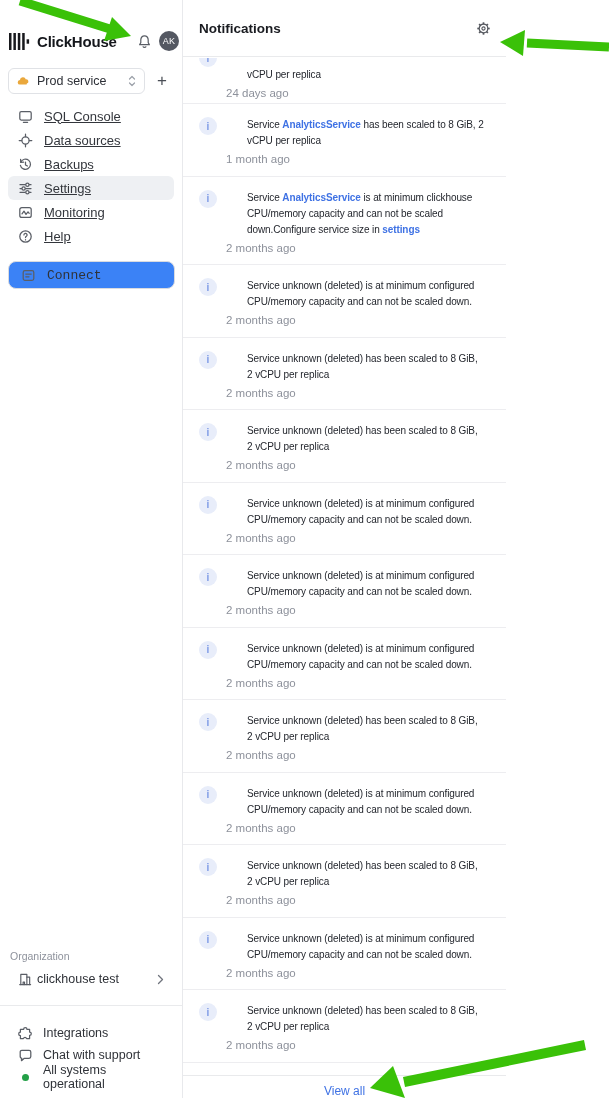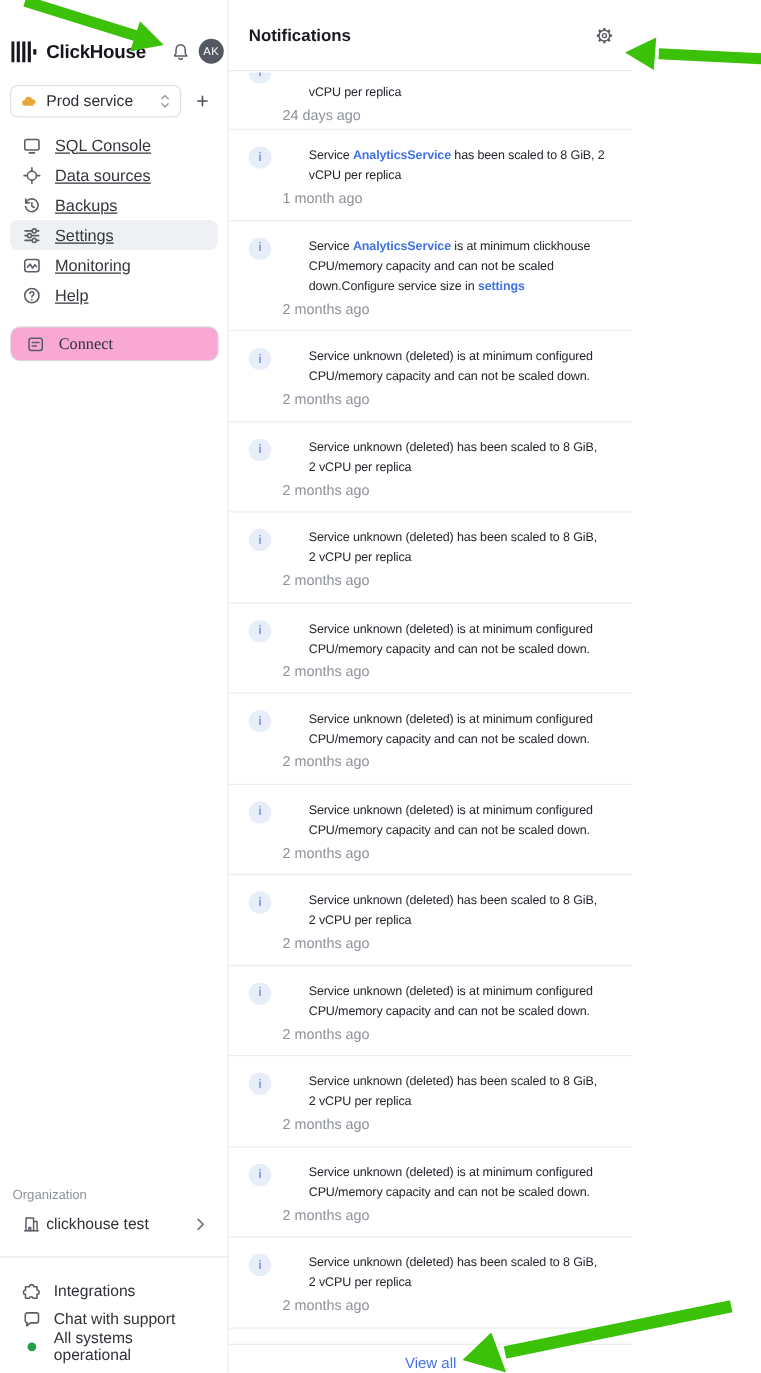--- a/index.html
+++ b/index.html
@@ -41,23 +41,23 @@
   .add-btn { margin-left: auto; background: none; border: none; font-family: inherit;
              font-size: 17px; font-weight: 400; color: #4a4e56; width: 24px; cursor: pointer; }
 
   #menu { position: absolute; top: 104px; left: 8px; right: 8px; }
   .menu-item { height: 24px; display: flex; align-items: center; gap: 11px; padding: 0 10px;
                border-radius: 6px; font-size: 13px; color: #33363c; cursor: pointer; text-decoration: underline; }
   .menu-item.active { background: var(--active-bg); }
   .ic { display: flex; align-items: center; justify-content: center; flex-shrink: 0; }
 
   .connect-btn { position: absolute; top: 261px; left: 8px; width: 167px; height: 28px;
-                 border: 1px solid #d9dbe0; border-radius: 8px; background: #f9a8d4;
+                 border: 1px solid #d9dbe0; border-radius: 8px; background: #3b82f6;
                  display: flex; align-items: center; gap: 11px; padding: 0 12px;
-                 font-family: Liberation Serif, serif; font-size: 13px; color: #2f3238; cursor: pointer; }
+                 font-family: Liberation Mono, monospace; font-size: 13px; color: #2f3238; cursor: pointer; }
 
   .org-heading { position: absolute; top: 950px; left: 10px; font-size: 10.5px; color: #8e929c; }
   .org-row { position: absolute; top: 968px; left: 8px; right: 8px; height: 22px;
              display: flex; align-items: center; gap: 5px; padding: 0 10px;
              font-size: 12.5px; color: #2f3238; cursor: pointer; }
   .org-chevron { margin-left: auto; display: flex; }
 
   .sidebar-divider { position: absolute; top: 1005px; left: 0; width: 183px;
                      border-top: 1px solid var(--divider); }
 

